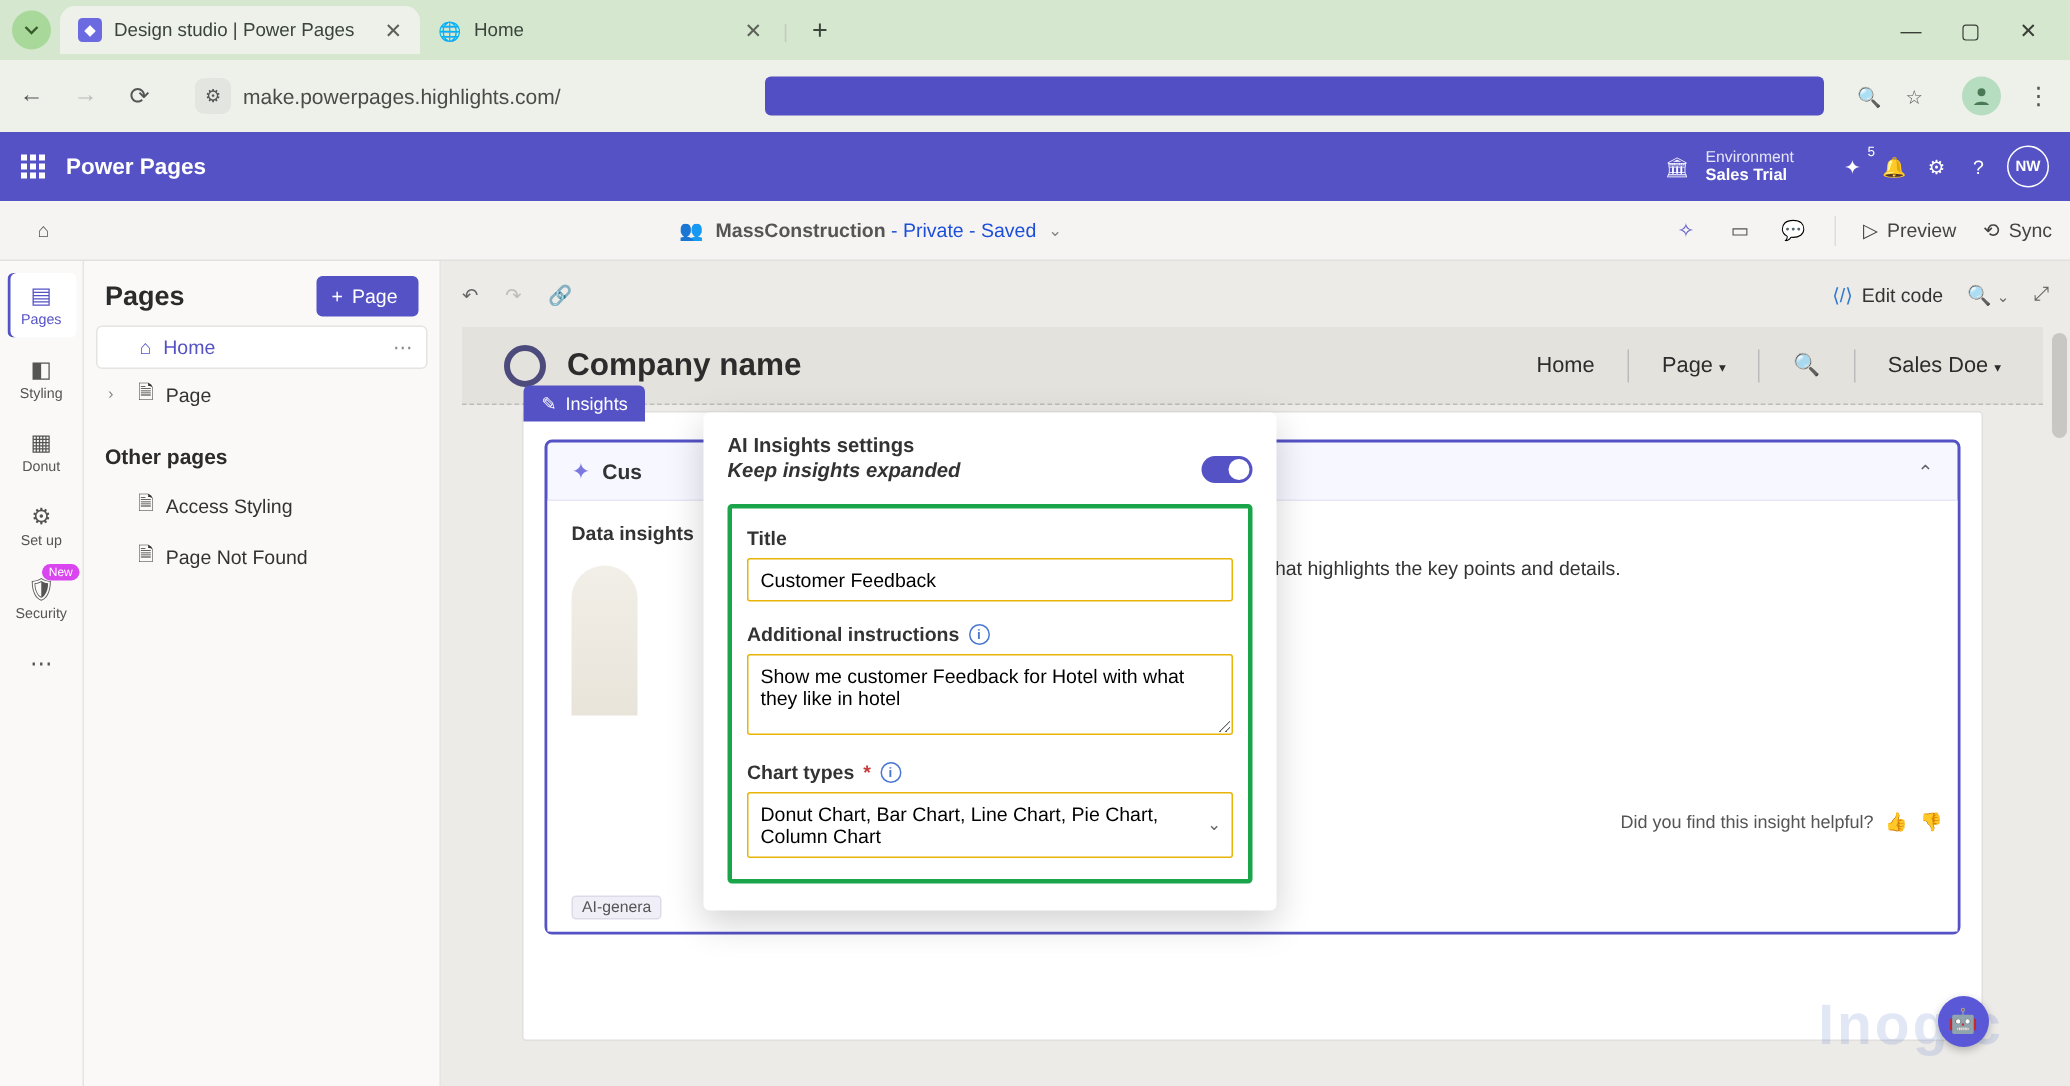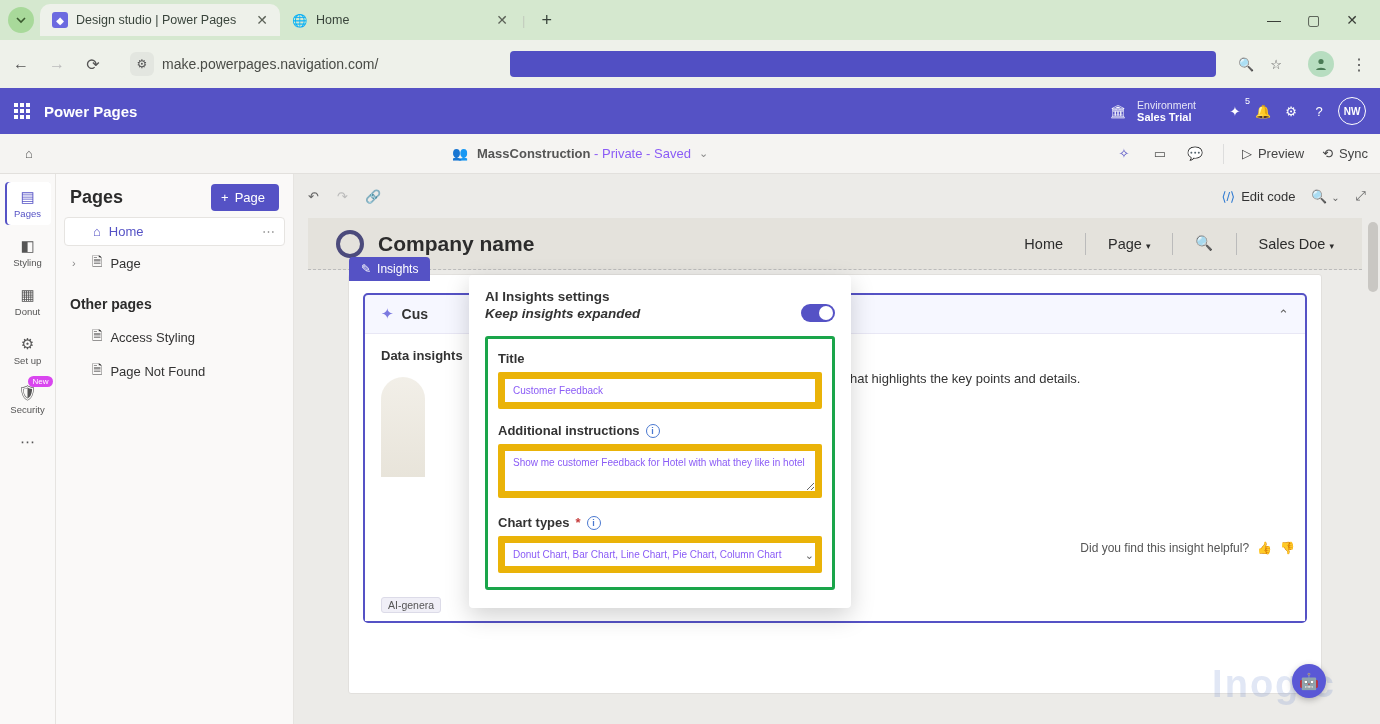--- a/index.html
+++ b/index.html
@@ -96,21 +96,21 @@
 .popover { position:absolute; left:120px; top:0px; width:382px; background:#fff; border-radius:4px; box-shadow:0 8px 24px rgba(0,0,0,.18); padding:14px 16px 18px 16px; z-index:20;}
 .popover h4{font-size:13.5px;font-weight:600;}
 .kexp-row{display:flex;align-items:center;justify-content:space-between;margin-bottom:14px;font-style:italic;}
 .kexp-row span{font-size:13.5px;font-weight:600;}
 .toggle{width:34px;height:18px;border-radius:10px;background:#5552c5;position:relative;}
 .toggle::after{content:"";position:absolute;right:2px;top:2px;width:14px;height:14px;border-radius:50%;background:#fff;}
 .green-frame{border:3px solid #1aa54a;border-radius:3px;padding:12px 10px 14px 10px;}
 .fld-label{font-size:13px;font-weight:600;margin-bottom:6px;display:flex;align-items:center;gap:6px;}
 .fld-label .info{width:14px;height:14px;border:1.3px solid #4a78d0;border-radius:50%;display:inline-flex;align-items:center;justify-content:center;font-size:9px;color:#4a78d0;}
 .req{color:#c63c3c;}
-.inp, .ta, .sel { width:100%; border:7px solid #eab308; border-radius:2px; padding:6px 8px; font-size:10px; font-family:inherit; background:#fff; color:#8b5cf6;}
+.inp, .ta, .sel { width:100%; border:1px solid #eab308; border-radius:2px; padding:6px 8px; font-size:13px; font-family:inherit; background:#fff; color:#000000;}
 .ta{height:54px;resize:vertical;margin-bottom:2px;}
 .sel-wrap{position:relative;}
 .sel-wrap .chev{position:absolute;right:8px;top:50%;transform:translateY(-50%);color:#666;pointer-events:none;font-size:11px;}
 
 
 .watermark{position:absolute;right:44px;bottom:18px;font-size:38px;font-weight:800;letter-spacing:2px;color:rgba(90,120,200,.18);font-family:Arial;z-index:30;pointer-events:none;}
 .bot{position:absolute;right:54px;bottom:26px;width:34px;height:34px;border-radius:50%;background:#5a58d6;display:flex;align-items:center;justify-content:center;color:#fff;font-size:16px;box-shadow:0 2px 6px rgba(0,0,0,.25);z-index:31;}
 
 
 .vscroll{position:absolute;right:2px;top:48px;width:10px;height:70px;background:#c9c7c3;border-radius:5px;}
@@ -144,21 +144,21 @@
     <span>✕</span>
   </div>
 </div>
 
 <div class="addr-row">
   <span class="nav-icn">←</span>
   <span class="nav-icn disabled">→</span>
   <span class="nav-icn">⟳</span>
   <div class="addr-box">
     <span class="addr-chip">⚙</span>
-    <span class="addr-text">make.powerpages.navigation.com/</span>
+    <span class="addr-text">make.powerpages.highlights.com/</span>
     <div class="addr-highlight"></div>
     <div class="addr-right-icons">
       <span>🔍</span>
       <span>☆</span>
     </div>
   </div>
   <span class="profile-dot">
     <svg width="16" height="16" viewBox="0 0 16 16">
         <circle cx="8" cy="5.5" r="2.6" fill="#4a7a55"></circle>
         <path d="M3 14c1-3 9-3 10 0" fill="#4a7a55"></path>
@@ -191,21 +191,21 @@
     <span class="icon18">⚙</span>
     <span class="icon18">?</span>
     <span class="avatar-ring">NW</span>
   </div>
 </div>
 
 <div class="cmd-bar">
   <span class="cmd-home-ic">⌂</span>
   <div class="cmd-center">
     <span>👥</span>
-    <span><b>MassConstruction</b><span style="color:#8b5cf6;"> - Private - Saved</span></span>
+    <span><b>MassConstruction</b><span style="color:#1d4ed8;"> - Private - Saved</span></span>
     <span style="font-size:11px;color:#888;">⌄</span>
   </div>
   <div class="cmd-right">
     <span class="icon18" style="color:#5552c5;">✧</span>
     <span class="icon18">▭</span>
     <span class="icon18">💬</span>
     <span class="vdiv"></span>
     <span class="lnk">
         <span>▷</span>
         <span>Preview</span>

